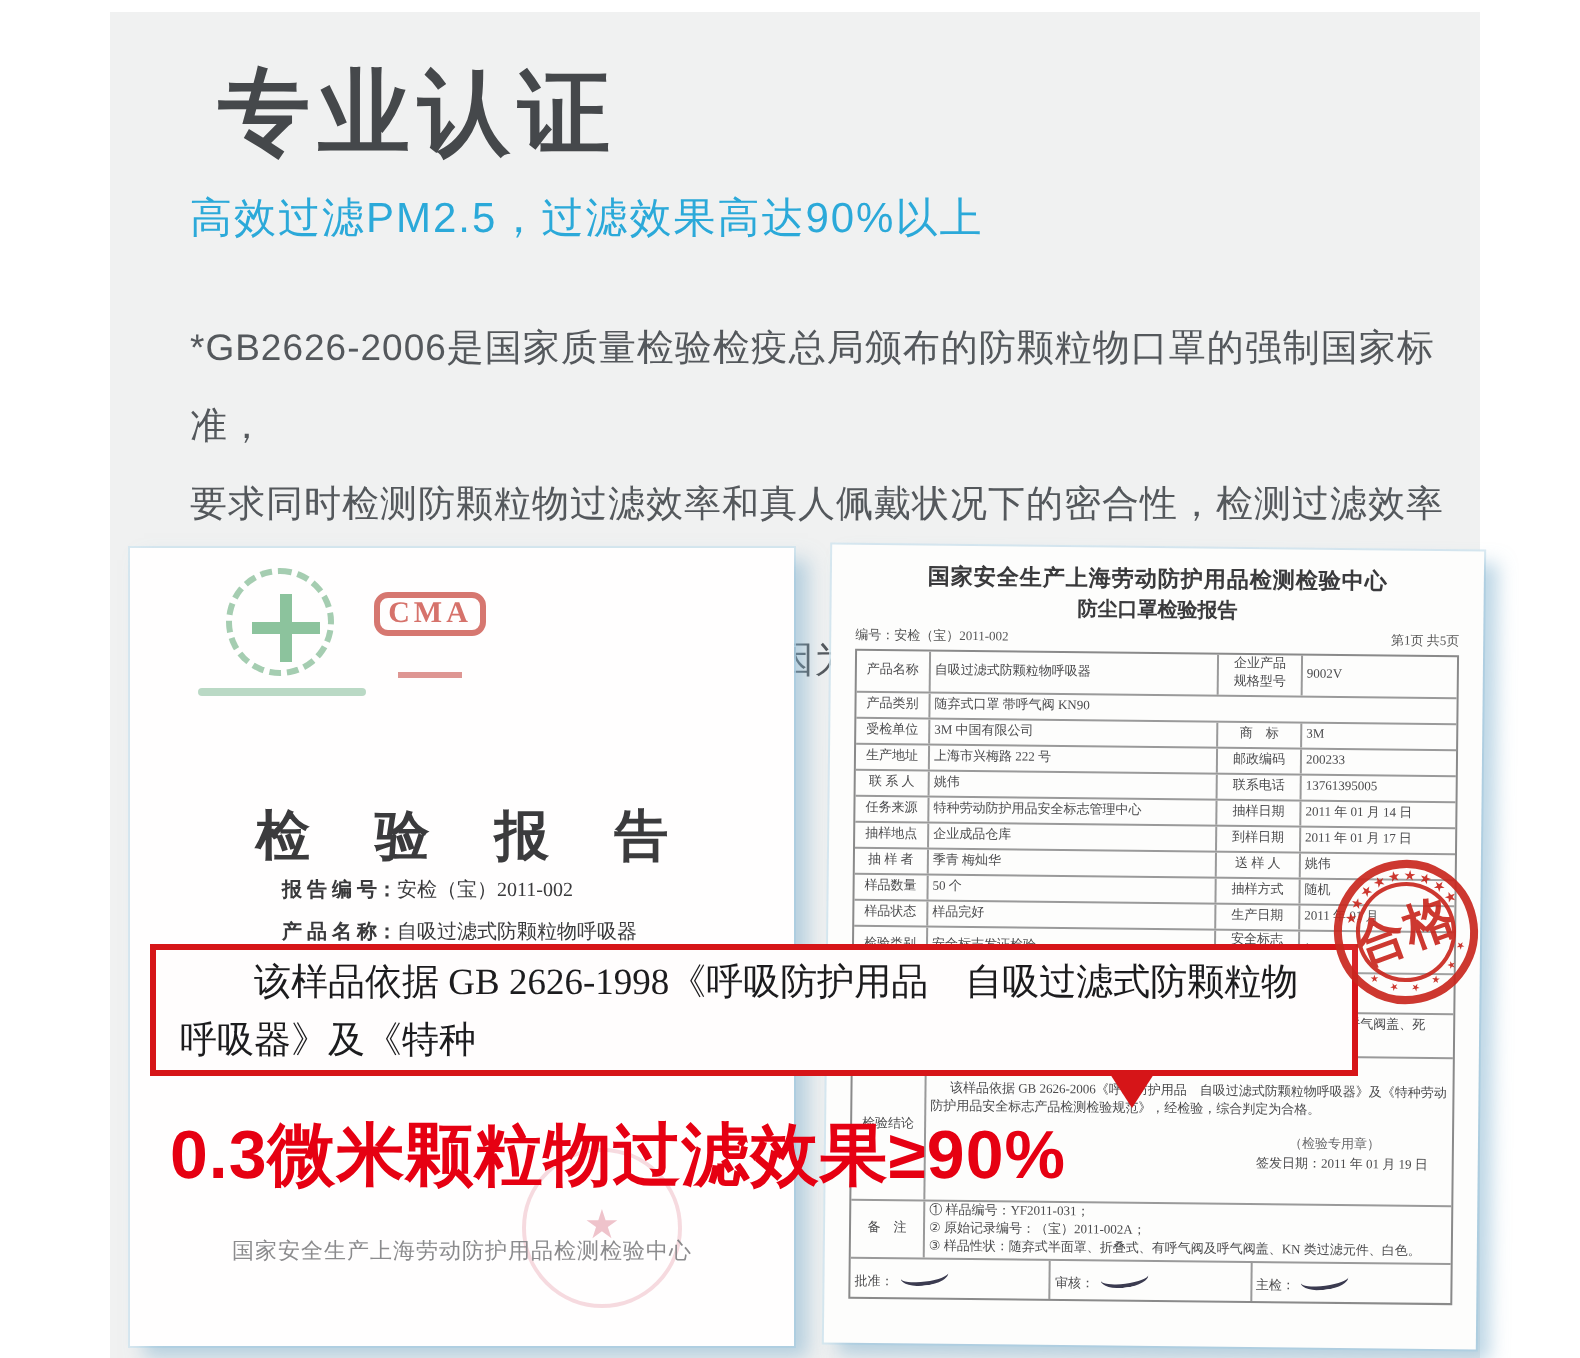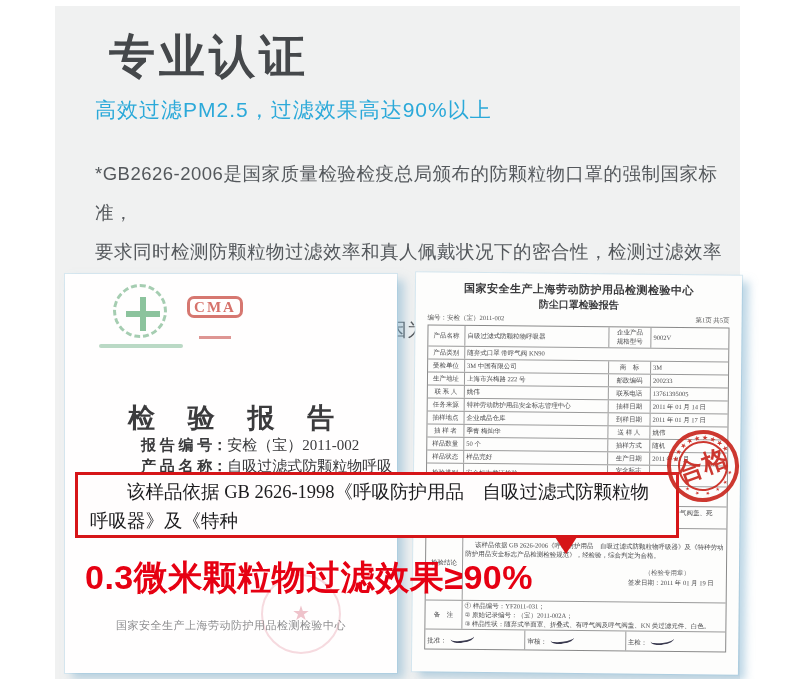--- a/index.html
+++ b/index.html
@@ -32,21 +32,21 @@
               background:rgba(130,185,150,.55); border-radius:2px; }
   .cma-mark { position:absolute; left:122px; top:22px; width:56px; height:22px;
               border:3px solid #d06058; border-radius:7px; color:#cf5a52;
               font-size:15px; font-weight:700; letter-spacing:2px;
               display:flex; align-items:center; justify-content:center; opacity:.85;font-family:Liberation Serif, serif; }
   .cma-sub { position:absolute; left:134px; top:62px; width:32px; height:3px; background:rgba(200,80,75,.6); }
   .lc-title { position:absolute; left:0; top:80px; width:100%; text-align:center;
               font-family:"Liberation Serif", serif; font-size:27px; font-weight:600;
               color:#3b3b3d; letter-spacing:13px; text-indent:13px;margin-top:46px; }
   .lc-meta { position:absolute; left:76px; top:161px; font-family:"Liberation Serif", serif;
-             font-size:15px; line-height:21px; color:#3a3a3c; font-weight:700; }
+             font-size:10px; line-height:21px; color:#3a3a3c; font-weight:700; }
   .lc-meta .v { font-weight:400; }
   .lc-footer { position:absolute; left:0; top:344px; width:100%; text-align:center;
                font-size:11px; color:#8b8b8d; letter-spacing:.5px; }
   .ghost-stamp { position:absolute; left:196px; top:300px; width:80px; height:80px;
                  border:2px solid rgba(216,96,118,.5); border-radius:50%; opacity:.45; }
   .ghost-stamp .st { position:absolute; left:50%; top:50%; transform:translate(-50%,-56%);
                      color:rgba(210,90,112,.8); font-size:20px; }
 
   
   .claim { position:absolute; left:30px; top:549px; font-size:34px; font-weight:700;

